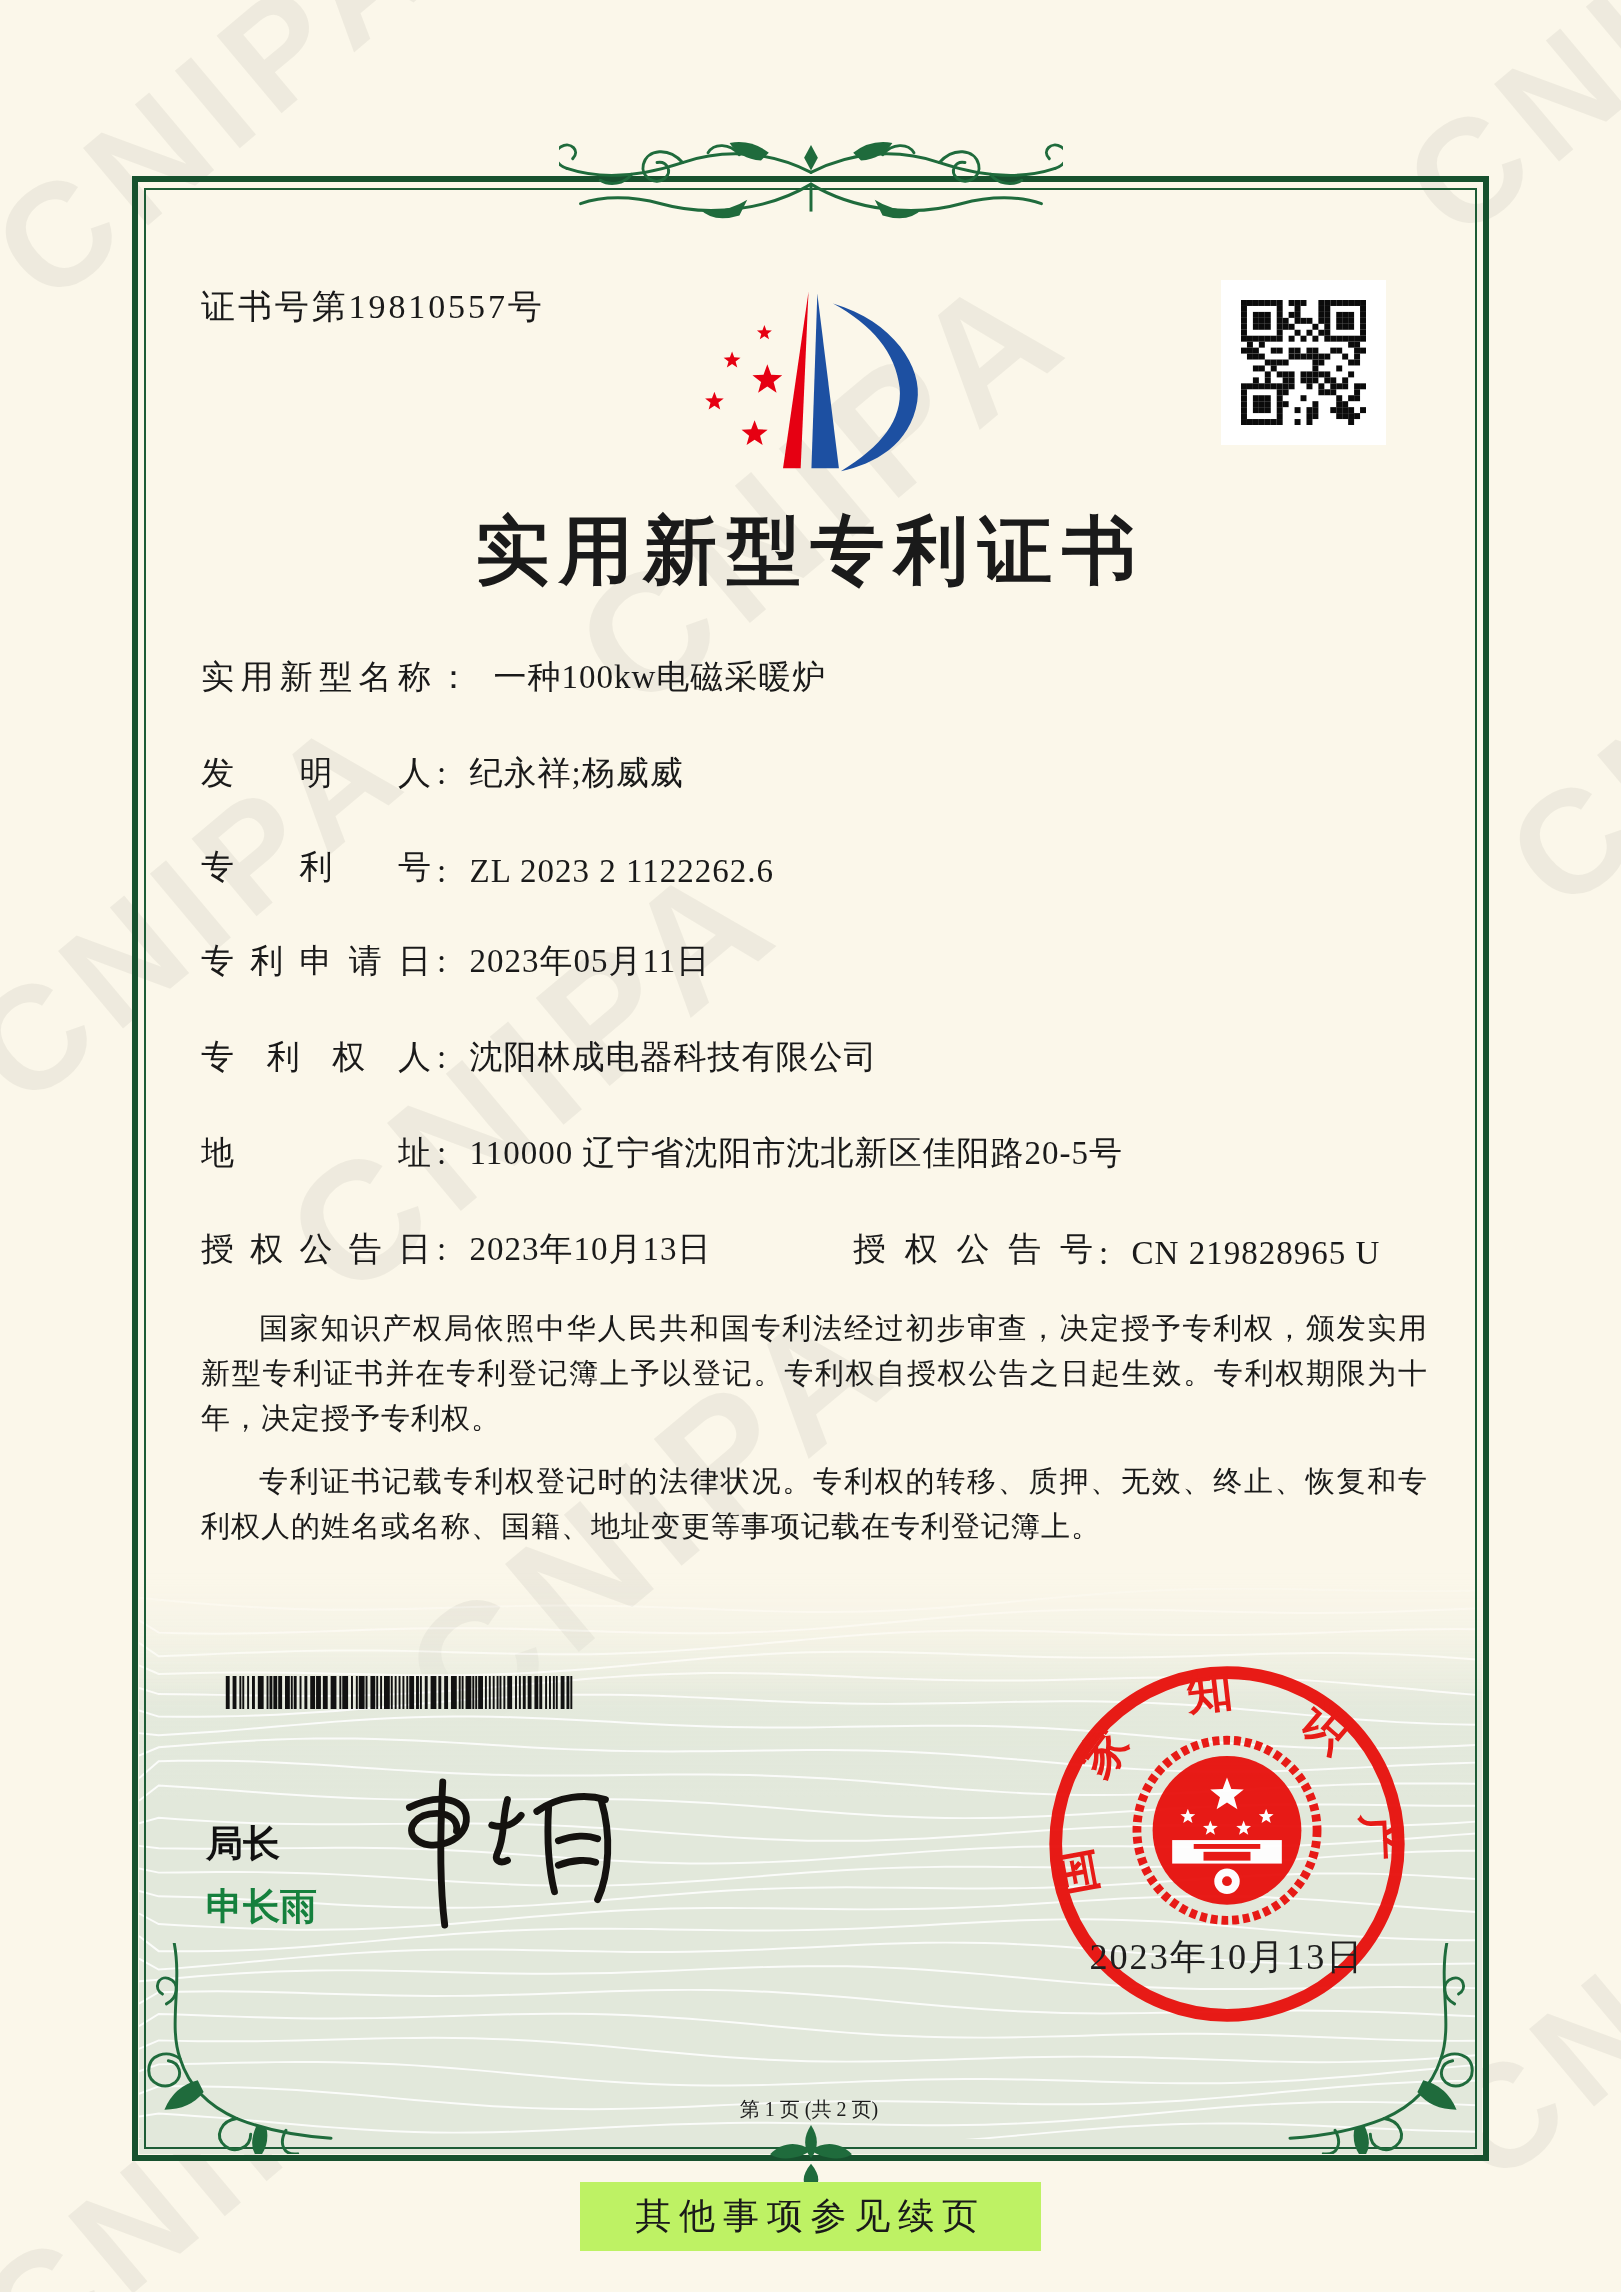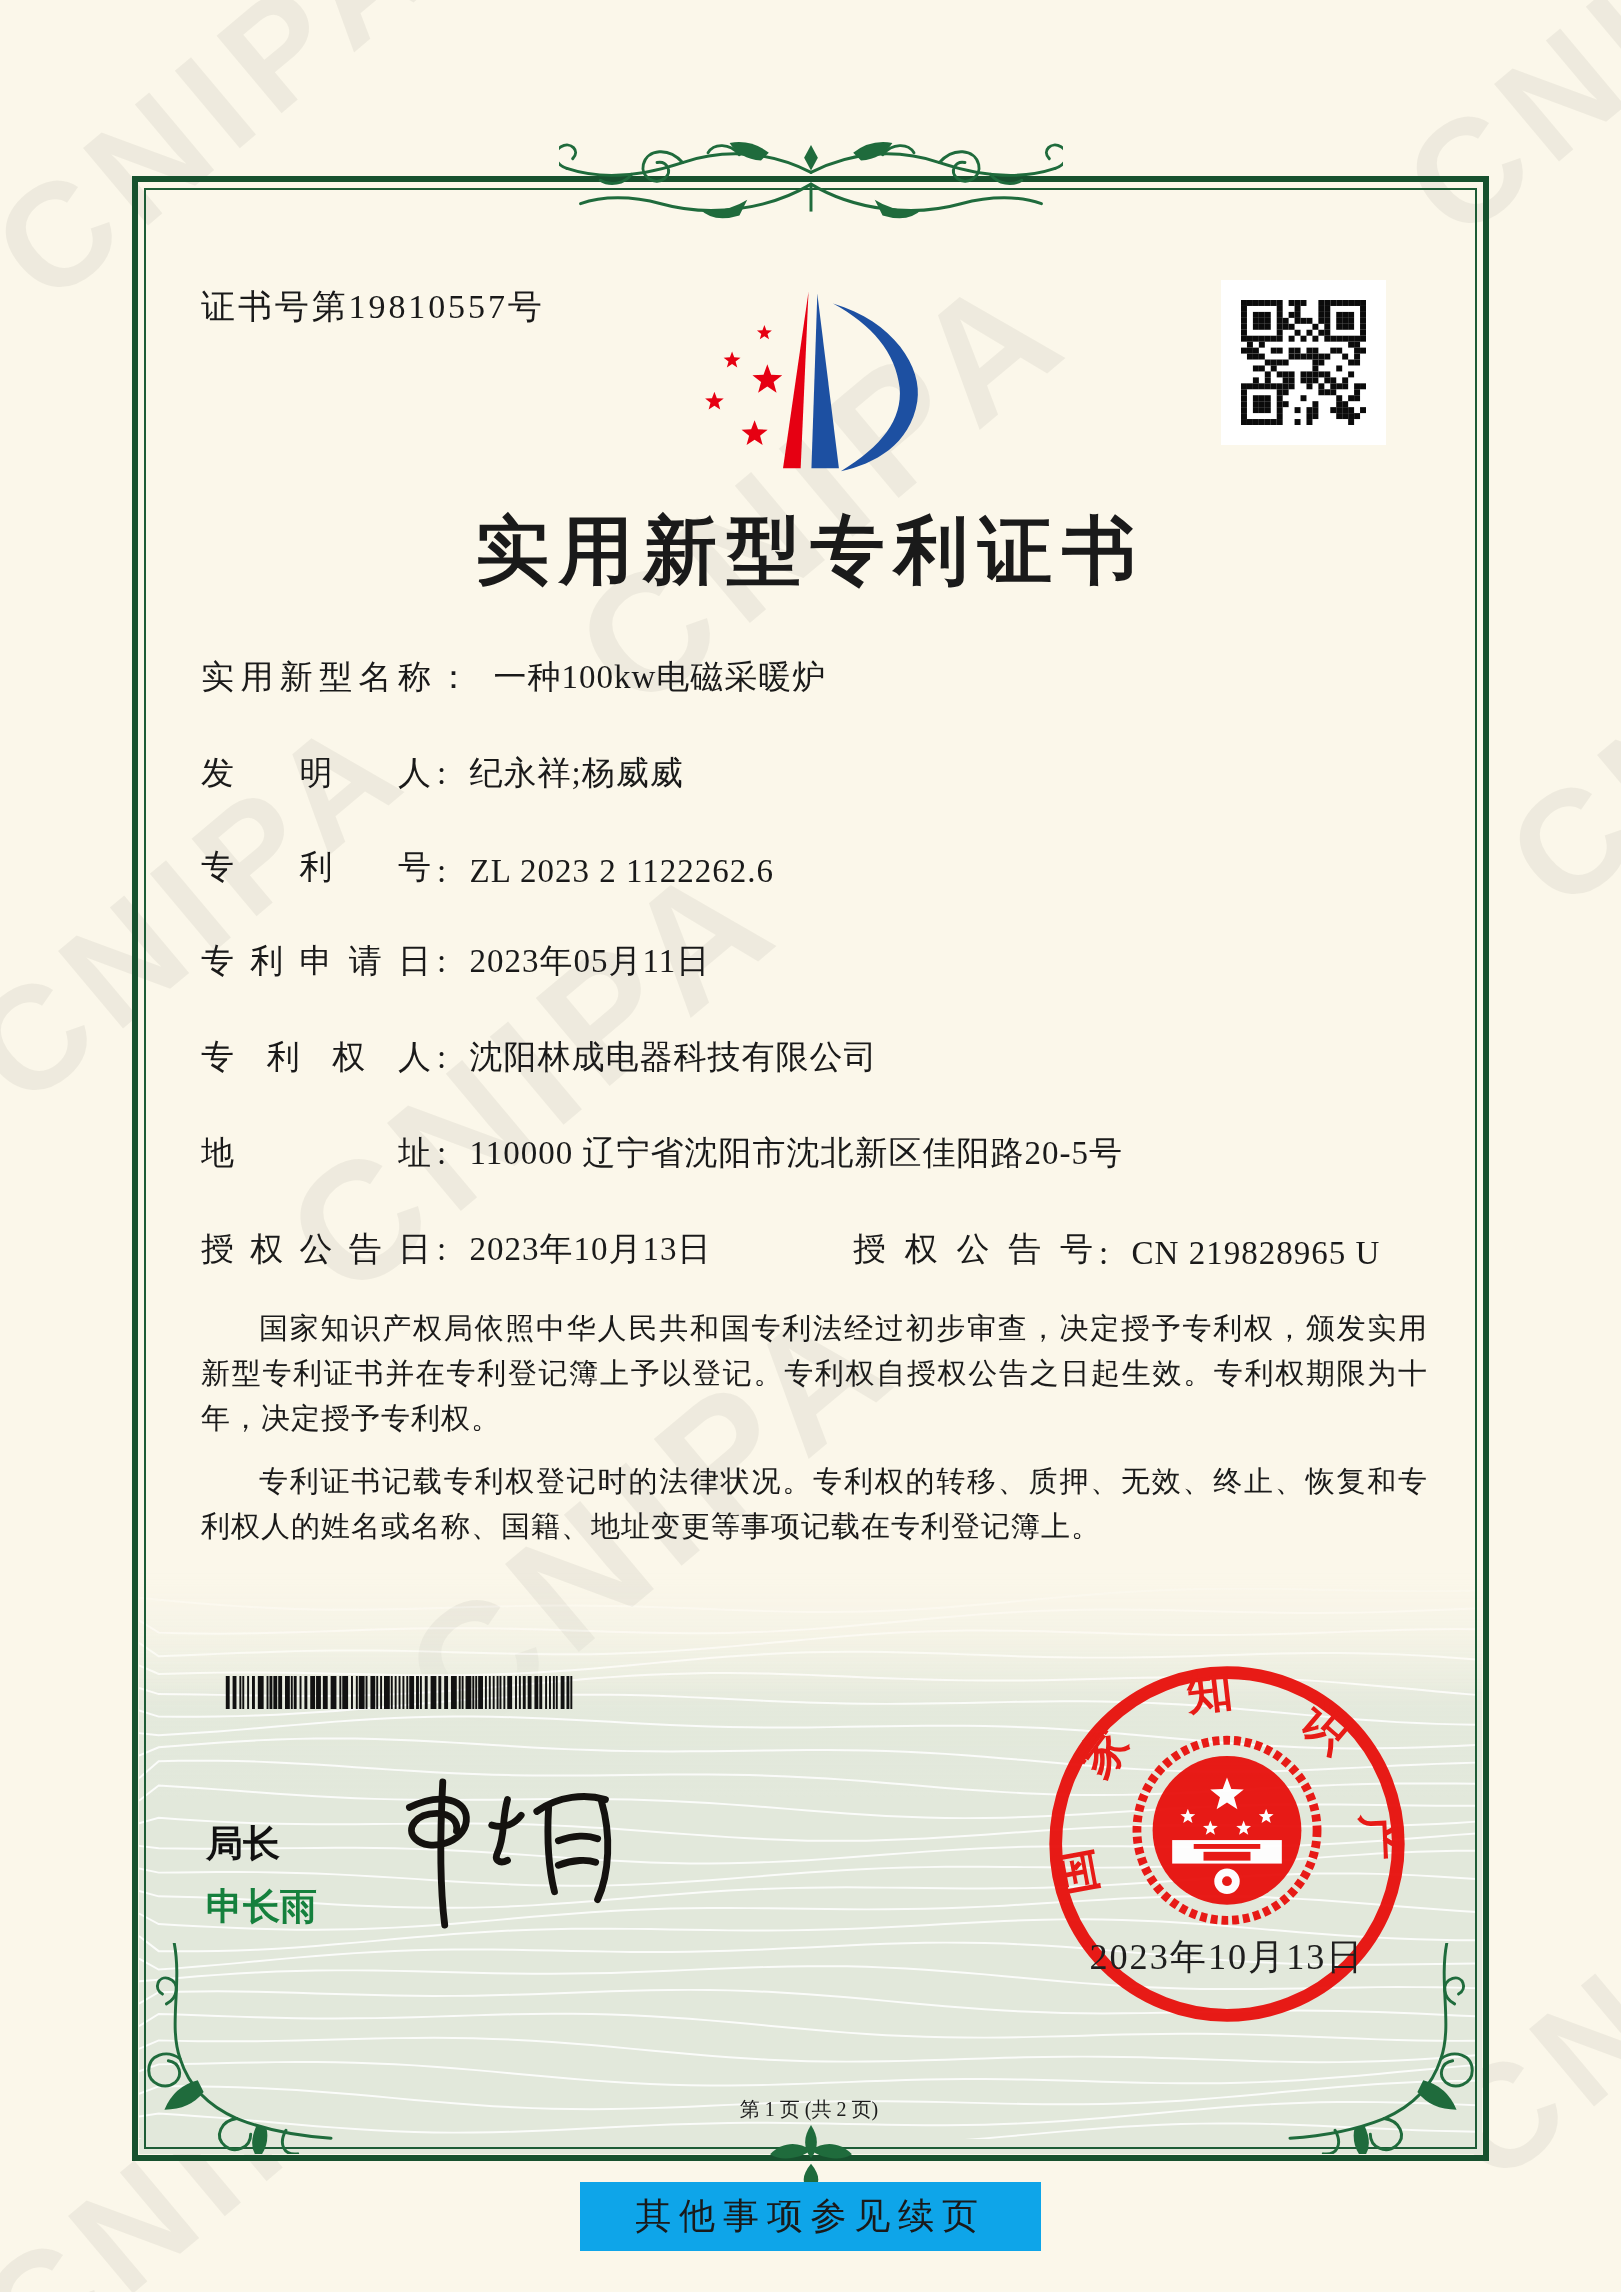--- a/index.html
+++ b/index.html
@@ -56,21 +56,21 @@
       font-family:"Liberation Sans","DejaVu Sans",sans-serif;font-weight:bold;font-size:37px;color:#111;}
   .signer-name{position:absolute;left:206px;top:1882px;z-index:5;
       font-family:"Liberation Sans","DejaVu Sans",sans-serif;font-weight:bold;font-size:37px;color:#15803d;}
   #signature{position:absolute;left:382px;top:1770px;z-index:6;}
   #signature path{fill:none;stroke:#14120f;stroke-width:7;stroke-linecap:round;stroke-linejoin:round;}
 
   #seal{position:absolute;left:1041px;top:1658px;z-index:7;opacity:.95;}
 
   .page-info{position:absolute;left:0;width:1618px;top:2096px;text-align:center;font-size:20px;z-index:5;}
   .cont-note{position:absolute;left:0;width:1621px;top:2182px;text-align:center;z-index:5;}
-  .cont-note span{display:inline-block;background:#0ea5e9;padding:9.8px 55px;font-size:36px;letter-spacing:7.8px;}
+  .cont-note span{display:inline-block;background:#bef264;padding:9.8px 55px;font-size:36px;letter-spacing:7.8px;}
 </style>
 </head>
 <body>
 
 <div id="page">
 
   <span class="wm" style="left:-44px;top:19.6px;font-size:147px">CNIPA</span>
   <span class="wm" style="left:1367px;top:-44px;font-size:147px">CNIPA</span>
   <span class="wm" style="left:534px;top:392px;font-size:167px">CNIPA</span>
   <span class="wm" style="left:1470px;top:627px;font-size:147px">CNIPA</span>

